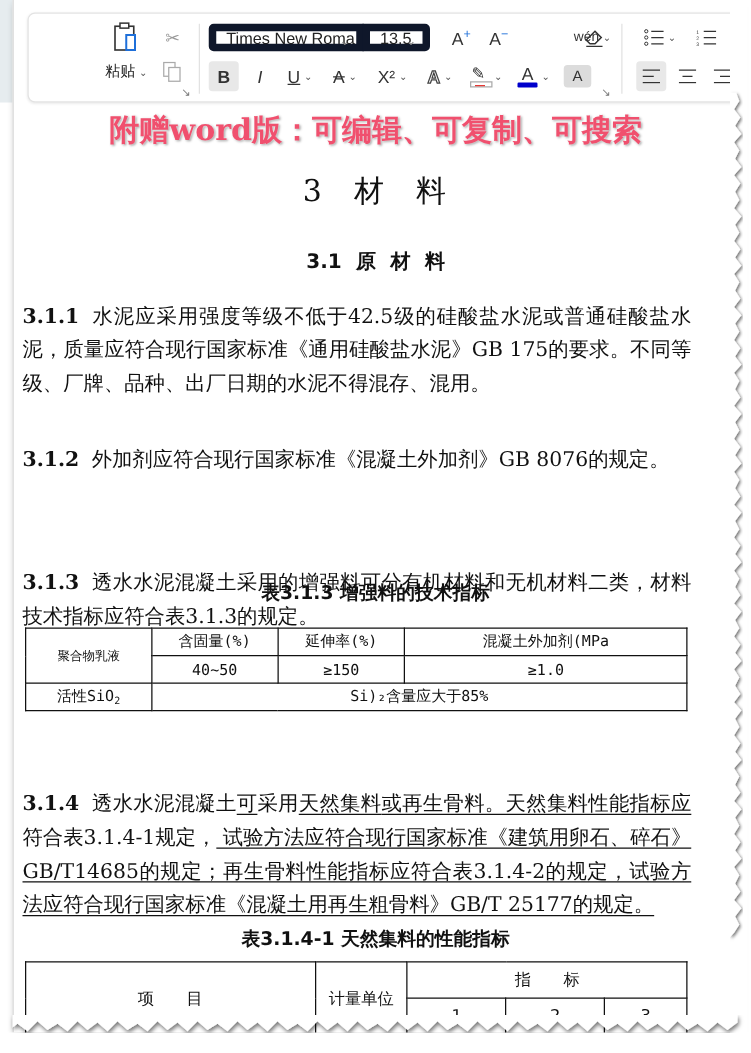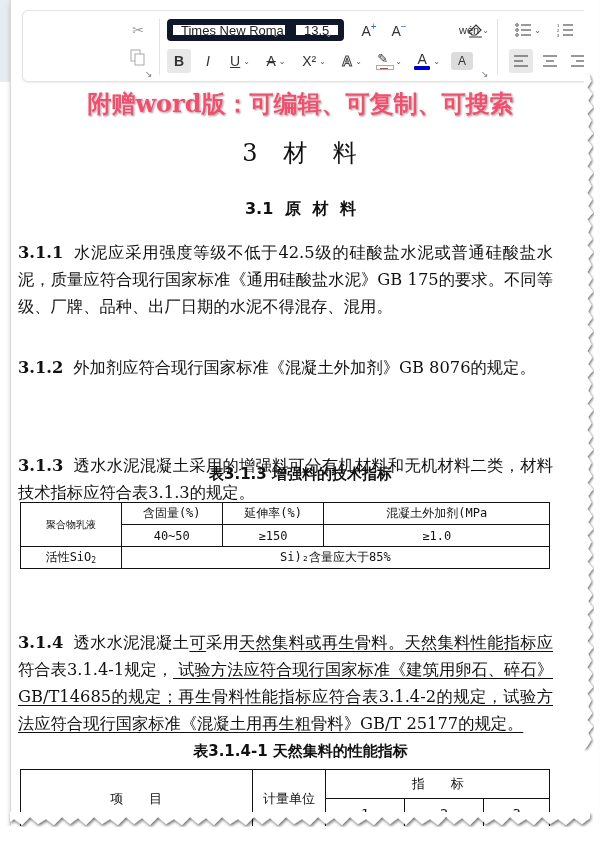--- a/index.html
+++ b/index.html
@@ -86,20 +86,30 @@
 </style>
 </head>
 <body>
 
 <div class="tb-left-bg"></div>
 
 <div class="page-wrap"></div>
 
 <div class="toolbar">
 
+  <div class="big-btn" style="left:56px;">
+    <div class="ico">
+      <svg width="24" height="26" viewBox="0 0 24 26">
+          <rect x="3" y="4" width="15" height="19" fill="none" stroke="#333" stroke-width="1.3"></rect>
+          <rect x="7" y="1.5" width="7" height="4" fill="#fff" stroke="#333" stroke-width="1.2"></rect>
+          <rect x="12" y="11" width="7" height="12" fill="#fff" stroke="#1e6fd9" stroke-width="1.6"></rect>
+        </svg>
+    </div>
+    <div class="lbl"><span>粘贴</span><span class="dd">⌄</span></div>
+  </div>
   <div class="small-ico" style="left:104px; top:8px;">✂</div>
   <div class="small-ico" style="left:104px; top:36px;">
     <svg width="16" height="18" viewBox="0 0 16 18">
         <rect x="1" y="1" width="9" height="11" fill="none" stroke="#aaa"></rect>
         <rect x="5" y="5" width="9" height="11" fill="#fff" stroke="#aaa"></rect>
       </svg>
   </div>
   <div class="launcher" style="left:122px; top:58px;">↘</div>
   <div class="tb-sep" style="left:136px;"></div>
 

